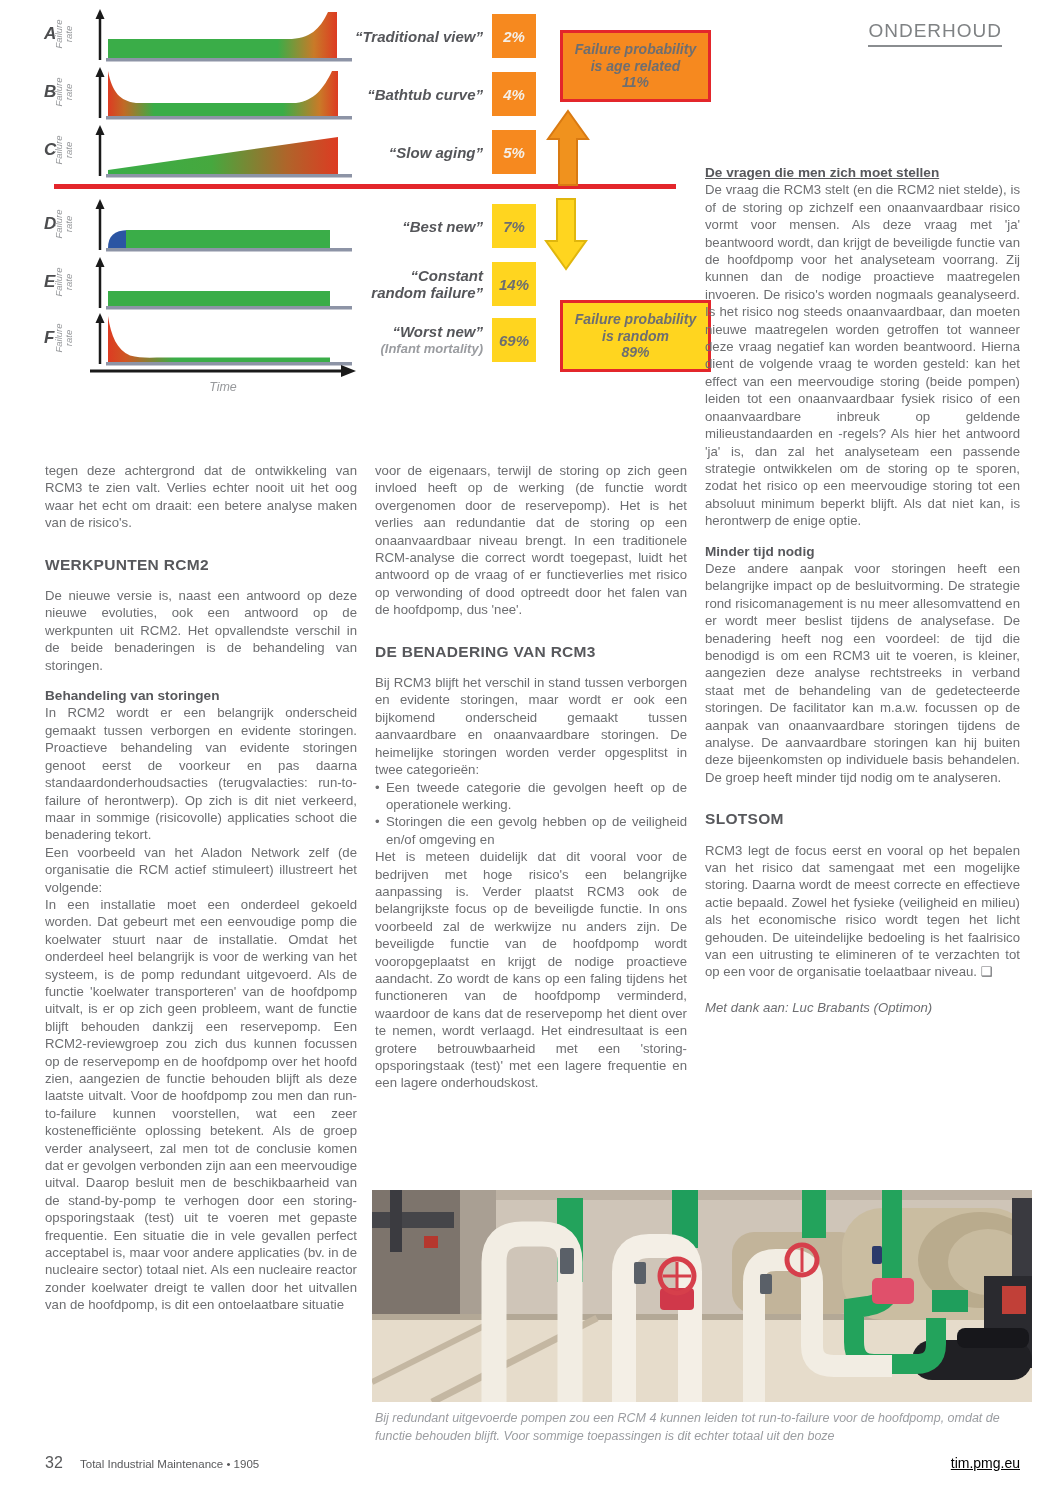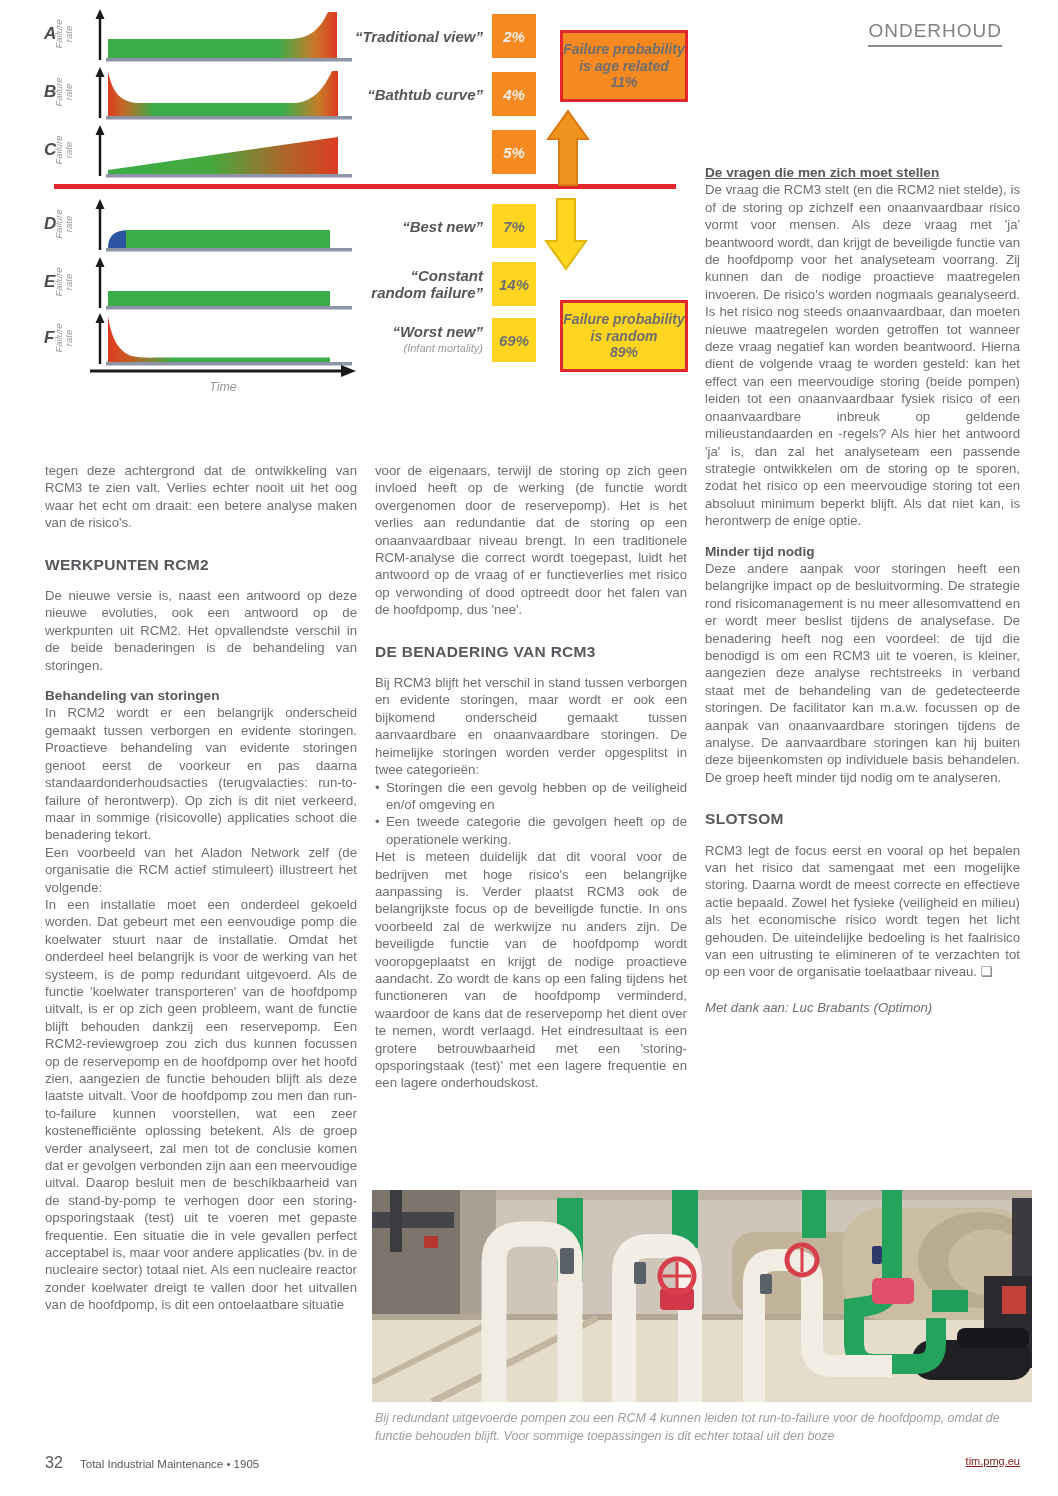--- a/index.html
+++ b/index.html
@@ -17,27 +17,27 @@
   .figure { position:absolute; left:40px; top:8px; width:650px; height:392px; }
   .crow { position:absolute; left:0; width:650px; height:56px; }
   .rletter { position:absolute; left:4px; top:16px; width:22px; font-weight:bold; font-style:italic;
              font-size:17px; color:#4c4d4f; }
   .raxis { position:absolute; left:-6px; top:16px; width:60px; text-align:center;
            transform:rotate(-90deg); font-size:9.5px; font-style:italic; color:#97999c; line-height:10px; }
   .rchart { position:absolute; left:52px; top:0; }
   .rlabel { position:absolute; left:295px; top:0; width:148px; height:56px; display:flex;
             flex-direction:column; align-items:flex-end; justify-content:center; text-align:right;
             font-weight:bold; font-style:italic; color:#55565a; font-size:15px; line-height:17px; }
-  .rsub { font-weight:normal; font-size:11px; color:#9a9ca0; }
+  .rsub { font-weight:bold; font-size:13px; color:#9a9ca0; }
   .rpct { position:absolute; left:452px; top:6px; width:44px; height:44px; display:flex;
           align-items:center; justify-content:center; font-weight:bold; font-style:italic; font-size:15px; }
   .rpct.orange { background:#f6891f; color:#f4efe8; }
   .rpct.yellow { background:#ffd51f; color:#6d6e71; }
   .redline { position:absolute; left:14px; top:176px; width:622px; height:5px; background:#e3262b; }
-  .bigbox { position:absolute; left:520px; width:128px; height:72px; border:3px solid #e3262b;
+  .bigbox { position:absolute; left:520px; width:151px; height:72px; border:3px solid #e3262b;
             display:flex; align-items:center; justify-content:center; text-align:center;
             font-weight:bold; font-style:italic; font-size:14px; line-height:16.5px; color:#6d6e71; }
   .orangebox { top:22px; background:#f6891f; }
   .yellowbox { top:292px; background:#ffd51f; }
   .uparrow { position:absolute; left:506px; top:100px; }
   .downarrow { position:absolute; left:504px; top:188px; }
   .timeaxis { position:absolute; left:48px; top:356px; }
   .timelabel { position:absolute; left:48px; top:372px; width:270px; text-align:center;
                font-style:italic; color:#97999c; font-size:12.5px; }
 
@@ -59,21 +59,21 @@
   .credit { font-style:italic; margin-top:18px !important; }
 
   
   .photo { position:absolute; left:372px; top:1190px; width:660px; height:212px; overflow:hidden; }
   .photocaption { position:absolute; left:375px; top:1410px; width:645px; font-style:italic;
                   color:#9b9da1; font-size:12.5px; line-height:17.5px; }
 
   
   .pagenum { position:absolute; left:45px; top:1454px; font-size:16px; color:#58595b; }
   .magname { position:absolute; left:80px; top:1458px; font-size:11.5px; color:#58595b; }
-  .siteurl { position:absolute; right:38px; top:1455px; font-size:11px; color:#7f1d1d;
+  .siteurl { position:absolute; right:38px; top:1455px; font-size:14px; color:#000000;
              text-decoration:underline; }
 </style>
 </head>
 <body>
 
 <div class="page">
 
   <div class="onderhoud">ONDERHOUD</div>
 
   <div class="figure">
@@ -146,20 +146,23 @@
     <div class="crow" style="top:116px">
       <div class="rletter">C</div>
       <div class="raxis pre">Failure
 rate</div>
       <svg class="rchart" width="260" height="56">
         <line x1="8" y1="52" x2="8" y2="9" stroke="#1a1a1a" stroke-width="2.5"></line>
         <polygon points="8,1 3.5,11 12.5,11" fill="#1a1a1a"></polygon>
         <path d="M16,50 L16,46 L246,13 L246,50 Z" fill="url(#gradC)"></path>
         <rect x="14" y="50" width="246" height="3.5" fill="#8d94a6"></rect>
       </svg>
+      <div class="rlabel">
+          <span class="pre">“Slow aging”</span>
+        </div>
       <div class="rpct orange">5%</div>
     </div>
 
     <div class="redline"></div>
 
     
     <div class="crow" style="top:190px">
       <div class="rletter">D</div>
       <div class="raxis pre">Failure
 rate</div>
@@ -240,22 +243,22 @@
     <div class="h-small">Behandeling van storingen</div>
     <p>In RCM2 wordt er een belangrijk onderscheid gemaakt tussen verborgen en evidente storingen. Proactieve behandeling van evidente storingen genoot eerst de voorkeur en pas daarna standaardonderhoudsacties (terugvalacties: run-to-failure of herontwerp). Op zich is dit niet verkeerd, maar in sommige (risicovolle) applicaties schoot die benadering tekort.</p>
     <p>Een voorbeeld van het Aladon Network zelf (de organisatie die RCM actief stimuleert) illustreert het volgende:</p>
     <p>In een installatie moet een onderdeel gekoeld worden. Dat gebeurt met een eenvoudige pomp die koelwater stuurt naar de installatie. Omdat het onderdeel heel belangrijk is voor de werking van het systeem, is de pomp redundant uitgevoerd. Als de functie 'koelwater transporteren' van de hoofdpomp uitvalt, is er op zich geen probleem, want de functie blijft behouden dankzij een reservepomp. Een RCM2-reviewgroep zou zich dus kunnen focussen op de reservepomp en de hoofdpomp over het hoofd zien, aangezien de functie behouden blijft als deze laatste uitvalt. Voor de hoofdpomp zou men dan run-to-failure kunnen voorstellen, wat een zeer kostenefficiënte oplossing betekent. Als de groep verder analyseert, zal men tot de conclusie komen dat er gevolgen verbonden zijn aan een meervoudige uitval. Daarop besluit men de beschikbaarheid van de stand-by-pomp te verhogen door een storing-opsporingstaak (test) uit te voeren met gepaste frequentie. Een situatie die in vele gevallen perfect acceptabel is, maar voor andere applicaties (bv. in de nucleaire sector) totaal niet. Als een nucleaire reactor zonder koelwater dreigt te vallen door het uitvallen van de hoofdpomp, is dit een ontoelaatbare situatie</p>
   </div>
 
   <div class="col col2">
     <p>voor de eigenaars, terwijl de storing op zich geen invloed heeft op de werking (de functie wordt overgenomen door de reservepomp). Het is het verlies aan redundantie dat de storing op een onaanvaardbaar niveau brengt. In een traditionele RCM-analyse die correct wordt toegepast, luidt het antwoord op de vraag of er functieverlies met risico op verwonding of dood optreedt door het falen van de hoofdpomp, dus 'nee'.</p>
     <div class="h-big">DE BENADERING VAN RCM3</div>
     <p>Bij RCM3 blijft het verschil in stand tussen verborgen en evidente storingen, maar wordt er ook een bijkomend onderscheid gemaakt tussen aanvaardbare en onaanvaardbare storingen. De heimelijke storingen worden verder opgesplitst in twee categorieën:</p>
+    <div class="bullet"><span>Een tweede categorie die gevolgen heeft op de operationele werking.</span></div>
     <div class="bullet"><span>Storingen die een gevolg hebben op de veiligheid en/of omgeving en</span></div>
-    <div class="bullet"><span>Een tweede categorie die gevolgen heeft op de operationele werking.</span></div>
     <p>Het is meteen duidelijk dat dit vooral voor de bedrijven met hoge risico's een belangrijke aanpassing is. Verder plaatst RCM3 ook de belangrijkste focus op de beveiligde functie. In ons voorbeeld zal de werkwijze nu anders zijn. De beveiligde functie van de hoofdpomp wordt vooropgeplaatst en krijgt de nodige proactieve aandacht. Zo wordt de kans op een faling tijdens het functioneren van de hoofdpomp verminderd, waardoor de kans dat de reservepomp het dient over te nemen, wordt verlaagd. Het eindresultaat is een grotere betrouwbaarheid met een 'storing-opsporingstaak (test)' met een lagere frequentie en een lagere onderhoudskost.</p>
   </div>
 
   <div class="col col3">
     <div class="h-small h-first">De vragen die men zich moet stellen</div>
     <p>De vraag die RCM3 stelt (en die RCM2 niet stelde), is of de storing op zichzelf een onaanvaardbaar risico vormt voor mensen. Als deze vraag met 'ja' beantwoord wordt, dan krijgt de beveiligde functie van de hoofdpomp voor het analyseteam voorrang. Zij kunnen dan de nodige proactieve maatregelen invoeren. De risico's worden nogmaals geanalyseerd. Is het risico nog steeds onaanvaardbaar, dan moeten nieuwe maatregelen worden getroffen tot wanneer deze vraag negatief kan worden beantwoord. Hierna dient de volgende vraag te worden gesteld: kan het effect van een meervoudige storing (beide pompen) leiden tot een onaanvaardbaar fysiek risico of een onaanvaardbare inbreuk op geldende milieustandaarden en -regels? Als hier het antwoord 'ja' is, dan zal het analyseteam een passende strategie ontwikkelen om de storing op te sporen, zodat het risico op een meervoudige storing tot een absoluut minimum beperkt blijft. Als dat niet kan, is herontwerp de enige optie.</p>
     <div class="h-small">Minder tijd nodig</div>
     <p>Deze andere aanpak voor storingen heeft een belangrijke impact op de besluitvorming. De strategie rond risicomanagement is nu meer allesomvattend en er wordt meer beslist tijdens de analysefase. De benadering heeft nog een voordeel: de tijd die benodigd is om een RCM3 uit te voeren, is kleiner, aangezien deze analyse rechtstreeks in verband staat met de behandeling van de gedetecteerde storingen. De facilitator kan m.a.w. focussen op de aanpak van onaanvaardbare storingen tijdens de analyse. De aanvaardbare storingen kan hij buiten deze bijeenkomsten op individuele basis behandelen. De groep heeft minder tijd nodig om te analyseren.</p>
     <div class="h-big">SLOTSOM</div>
     <p>RCM3 legt de focus eerst en vooral op het bepalen van het risico dat samengaat met een mogelijke storing. Daarna wordt de meest correcte en effectieve actie bepaald. Zowel het fysieke (veiligheid en milieu) als het economische risico wordt tegen het licht gehouden. De uiteindelijke bedoeling is het faalrisico van een uitrusting te elimineren of te verzachten tot op een voor de organisatie toelaatbaar niveau. ❑</p>

